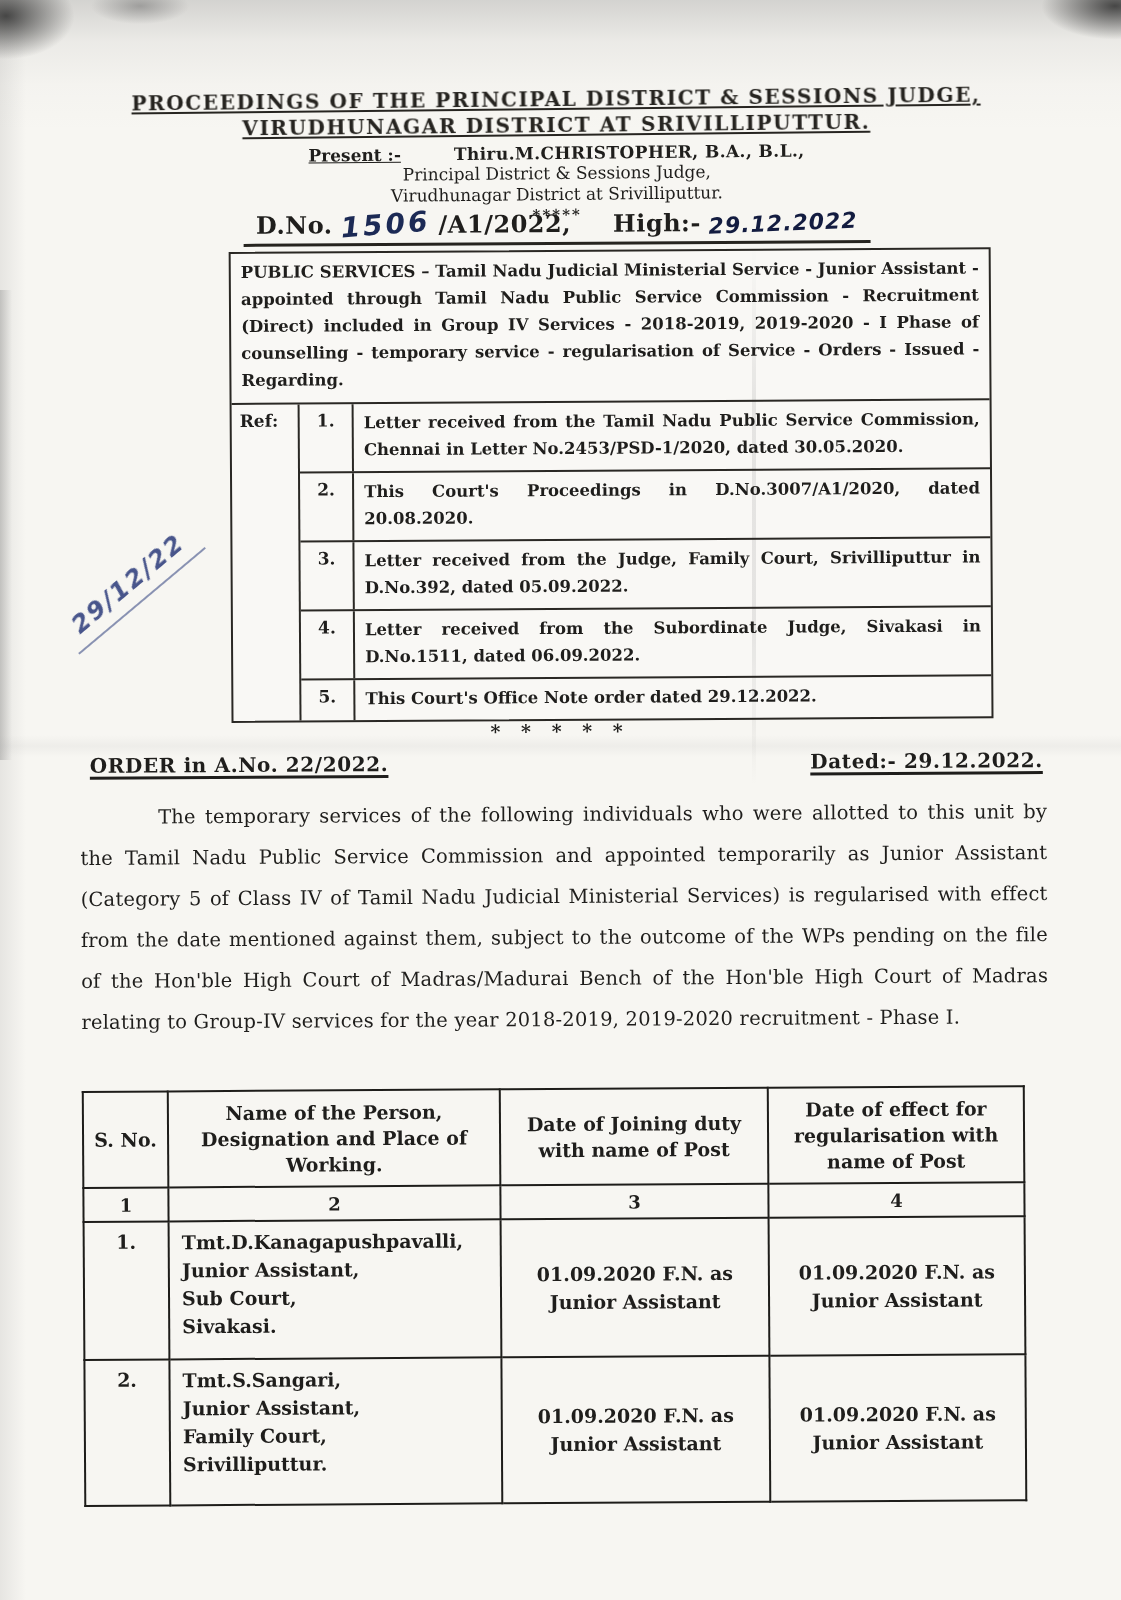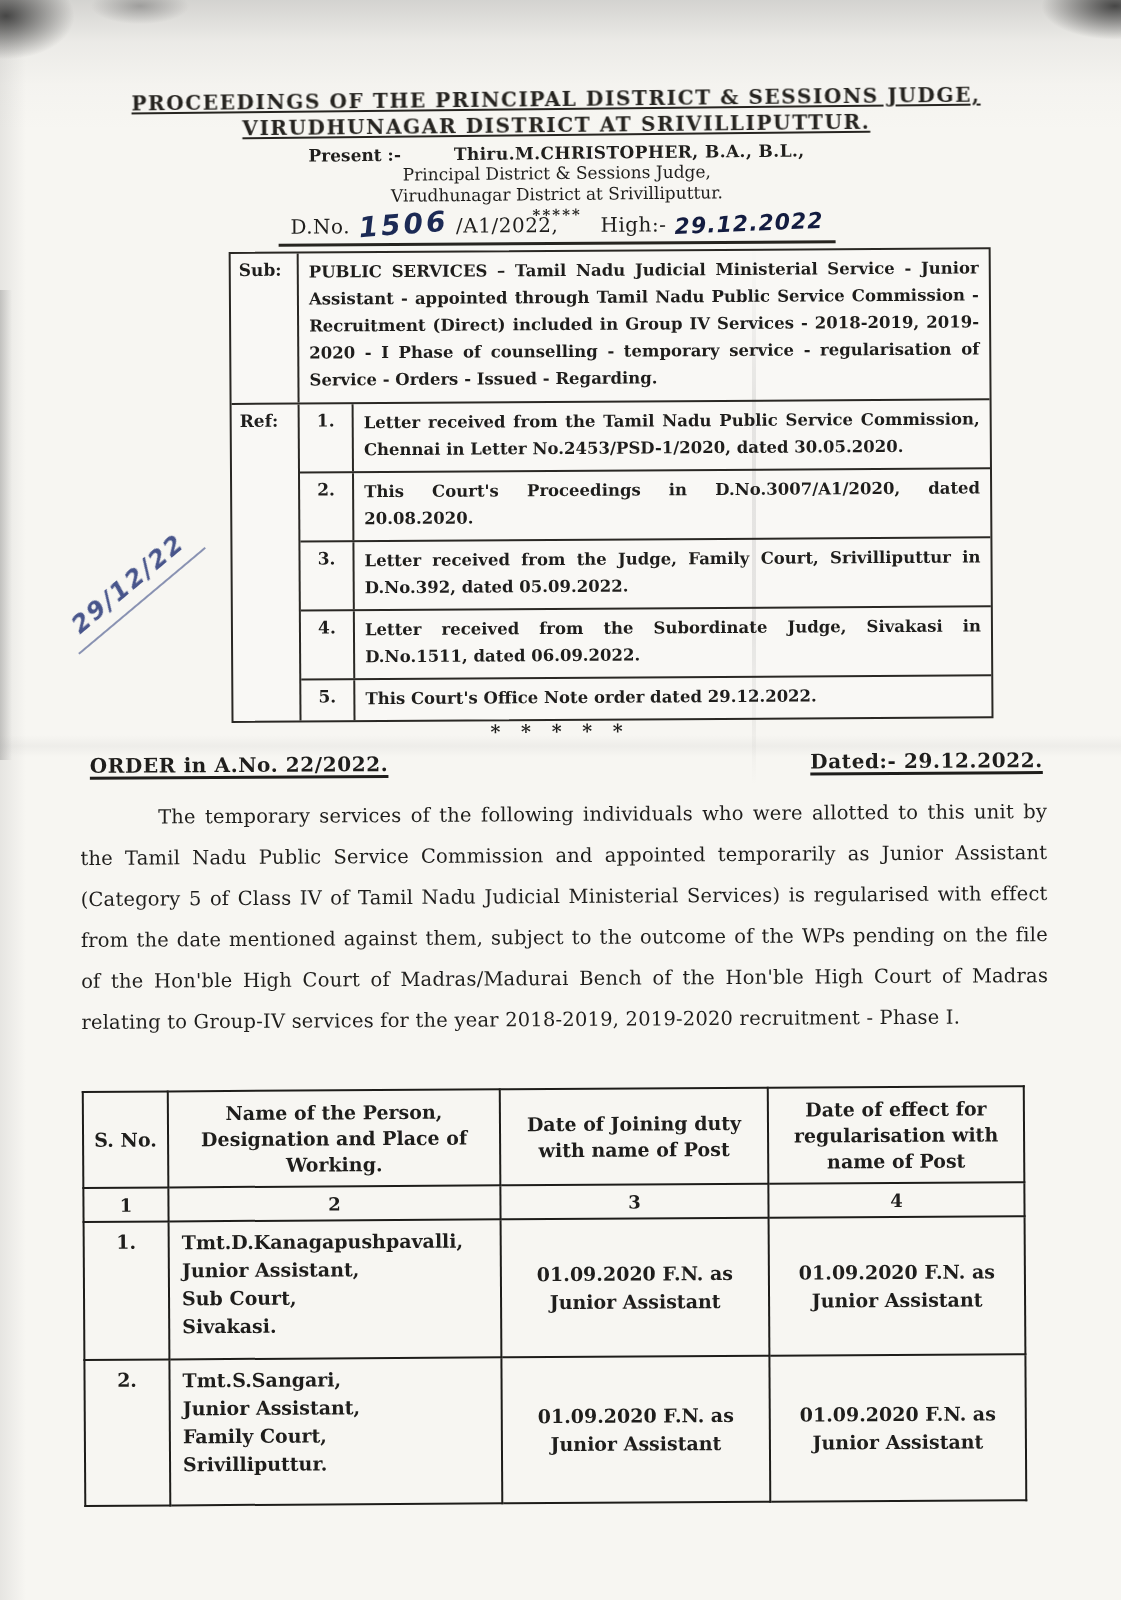--- a/index.html
+++ b/index.html
@@ -29,30 +29,30 @@
   .content { position:absolute; inset:0; transform:rotate(-0.35deg); transform-origin:560px 800px; }
 
   
   .header-block { position:absolute; top:86px; left:0; width:100%; text-align:center; transform:rotate(-0.25deg); }
   .title-line {
     font-weight:bold; font-size:20px; letter-spacing:1.6px; line-height:26px;
     text-decoration:underline; text-decoration-thickness:2px; text-underline-offset:2px;
     filter:blur(0.35px); color:#262420;
   }
   .present-row { margin-top:5px; font-size:17px; }
-  .present-label { margin-right:53px; font-weight:bold; }
+  .present-label { text-decoration:underline; margin-right:53px; font-weight:bold; }
   .present-name { font-weight:bold; letter-spacing:0.4px; }
   .present-line { font-size:17px; line-height:21px; }
   .stars-small { font-size:15px; font-weight:bold; letter-spacing:2px; margin-top:1px; }
 
   
   .dno-row { position:absolute; top:206px; width:100%; text-align:center; }
   .dno-wrap { display:inline-flex; align-items:baseline; gap:8px;
     border-bottom:3px solid #26241f; padding:0 12px 3px; }
-  .dno-printed { font-weight:normal; font-size:20px; letter-spacing:0.5px; }
+  .dno-printed { font-weight:bold; font-size:24px; letter-spacing:0.5px; }
   .hand { font-family:"DejaVu Sans","Liberation Sans",sans-serif; font-style:italic; font-weight:bold; display:inline-block; }
   .hand-number { font-size:28px; color:#1c2a55; letter-spacing:3px; transform:rotate(-4deg) translateY(1px); }
   .hand-date { font-size:22px; color:#131c40; letter-spacing:1px; transform:rotate(-2deg); }
   .dno-gap { display:inline-block; width:26px; }
 
   
   .subref { position:absolute; top:250px; left:232px; width:758px;
     border:2px solid #2a2824; background:rgba(255,255,255,0.25); }
   .sub-row { display:flex; border-bottom:2px solid #2a2824; }
   .label-cell { width:68px; padding:6px 4px 0 8px; font-weight:bold; font-size:17px;
@@ -131,21 +131,20 @@
         <span class="hand hand-number">1506</span>
         <span class="dno-printed">/A1/2022,</span>
         <span class="dno-gap"></span>
         <span class="dno-printed">High:-</span>
         <span class="hand hand-date">29.12.2022</span>
       </span>
     </div>
 
     <div class="subref">
       <div class="sub-row">
-        <div class="label-cell">Sub:</div>
         <div class="sub-content">PUBLIC SERVICES – Tamil Nadu Judicial Ministerial Service - Junior Assistant - appointed through Tamil Nadu Public Service Commission - Recruitment (Direct) included in Group IV Services - 2018-2019, 2019-2020 - I Phase of counselling - temporary service - regularisation of Service - Orders - Issued - Regarding.</div>
       </div>
       <div class="ref-section">
         <div class="label-cell">Ref:</div>
         <div class="ref-rows">
           <div class="ref-row">
             <div class="ref-num">1.</div>
             <div class="ref-text">Letter received from the Tamil Nadu Public Service Commission, Chennai in Letter No.2453/PSD-1/2020, dated 30.05.2020.</div>
           </div>
           <div class="ref-row">

